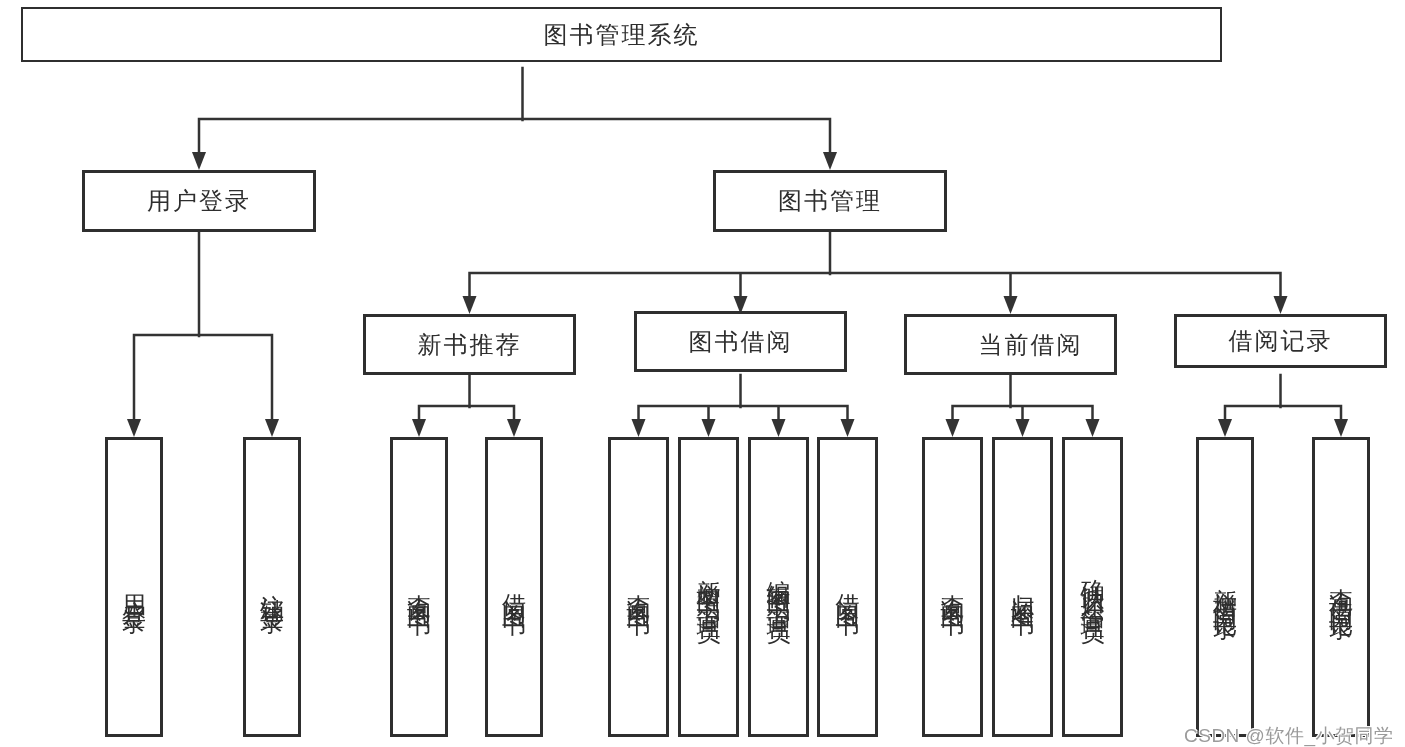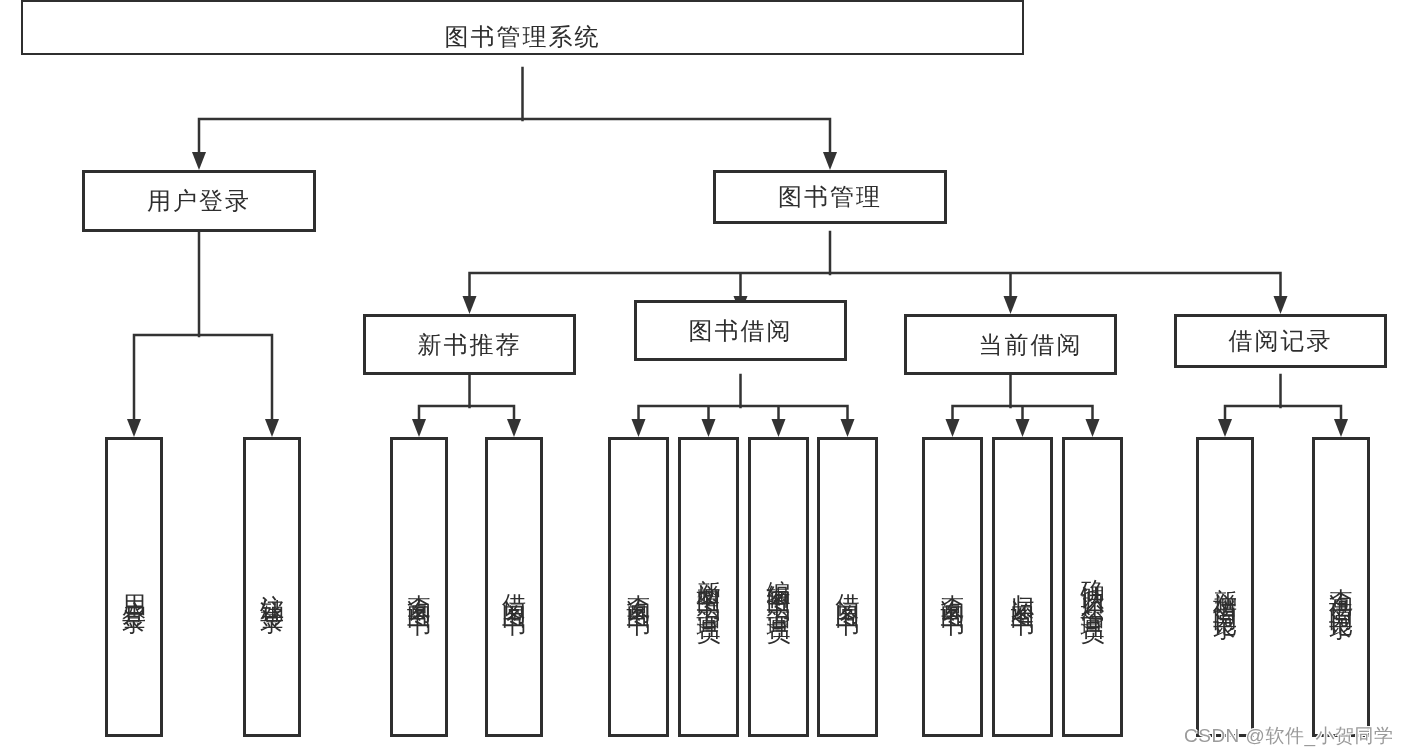--- a/index.html
+++ b/index.html
@@ -84,35 +84,35 @@
       <polygon points="771.5,419 785.5,419 778.5,437"></polygon>
       <polygon points="840.5,419 854.5,419 847.5,437"></polygon>
       <polygon points="945.5,419 959.5,419 952.5,437"></polygon>
       <polygon points="1015.5,419 1029.5,419 1022.5,437"></polygon>
       <polygon points="1085.5,419 1099.5,419 1092.5,437"></polygon>
       <polygon points="1218,419 1232,419 1225,437"></polygon>
       <polygon points="1334,419 1348,419 1341,437"></polygon>
     </g>
   </svg>
 
-  <div class="node title" style="left:21px;top:0;width:1003px;height:55px;align-items:flex-end;">
+  <div class="node title" style="left:21px;top:7px;width:1201px;height:55px;">
     <span class="hlabel">图书管理系统</span>
   </div>
 
   <div class="node" style="left:82px;top:170px;width:234px;height:62px;">
     <span class="hlabel">用户登录</span>
   </div>
-  <div class="node" style="left:713px;top:170px;width:234px;height:54px;">
+  <div class="node" style="left:713px;top:170px;width:234px;height:62px;">
     <span class="hlabel">图书管理</span>
   </div>
 
   <div class="node" style="left:363px;top:314px;width:213px;height:61px;">
     <span class="hlabel">新书推荐</span>
   </div>
-  <div class="node" style="left:634px;top:300px;width:213px;height:61px;">
+  <div class="node" style="left:634px;top:311px;width:213px;height:61px;">
     <span class="hlabel">图书借阅</span>
   </div>
   <div class="node" style="left:904px;top:314px;width:213px;height:61px;padding-left:40px;">
     <span class="hlabel">当前借阅</span>
   </div>
   <div class="node" style="left:1174px;top:314px;width:213px;height:54px;">
     <span class="hlabel">借阅记录</span>
   </div>
 
   <div class="node vnode" style="left:105px;top:437px;width:58px;height:300px;">

